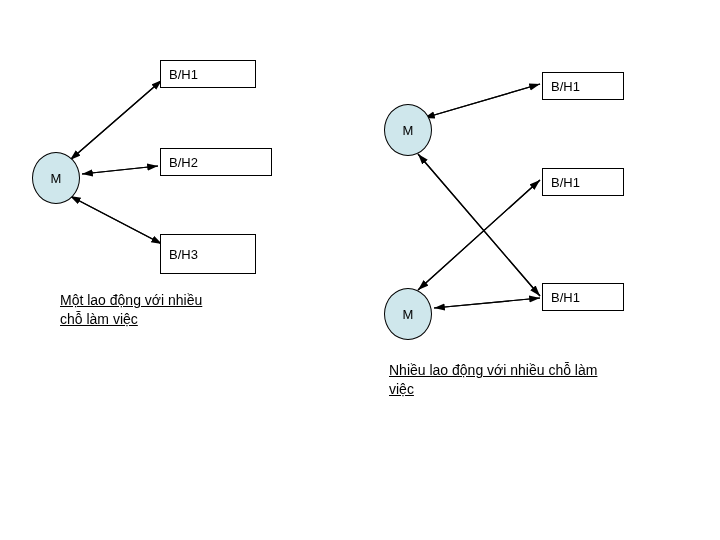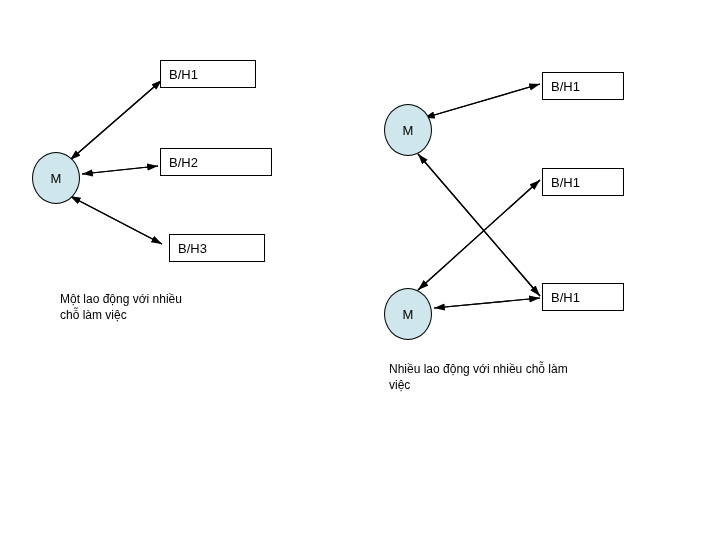--- a/index.html
+++ b/index.html
@@ -41,24 +41,25 @@
     background: #cfe7ec;
     border-radius: 50%;
     font-size: 13px;
     color: #000000;
     display: flex;
     align-items: center;
     justify-content: center;
   }
   .caption {
     position: absolute;
-    font-size: 12px;
+    font-size: 14px;
     color: #000000;
     line-height: 1.35;
     white-space: pre-line;
+    text-decoration: underline;
   }
 </style>
 </head>
 <body>
 
 <div id="canvas">
 
   <svg class="edges" viewBox="0 0 720 540">
     <defs>
       <marker id="arrow" markerWidth="10" markerHeight="10" refX="9" refY="3" orient="auto" markerUnits="strokeWidth">
@@ -98,21 +99,21 @@
   </div>
 
   <div class="box" style="left:160px; top:60px; width:96px; height:28px;">
     <span>B/H1</span>
   </div>
 
   <div class="box" style="left:160px; top:148px; width:112px; height:28px;">
     <span>B/H2</span>
   </div>
 
-  <div class="box" style="left:169px; top:234px; width:96px; height:28px;">
+  <div class="box" style="left:160px; top:234px; width:96px; height:40px;">
     <span>B/H3</span>
   </div>
 
   <div class="caption" style="left:60px; top:291px; width:230px;">Một lao động với nhiều
 chỗ làm việc</div>
 
   <div class="ellipse" style="left:384px; top:104px; width:48px; height:52px;">
     <span>M</span>
   </div>
 

